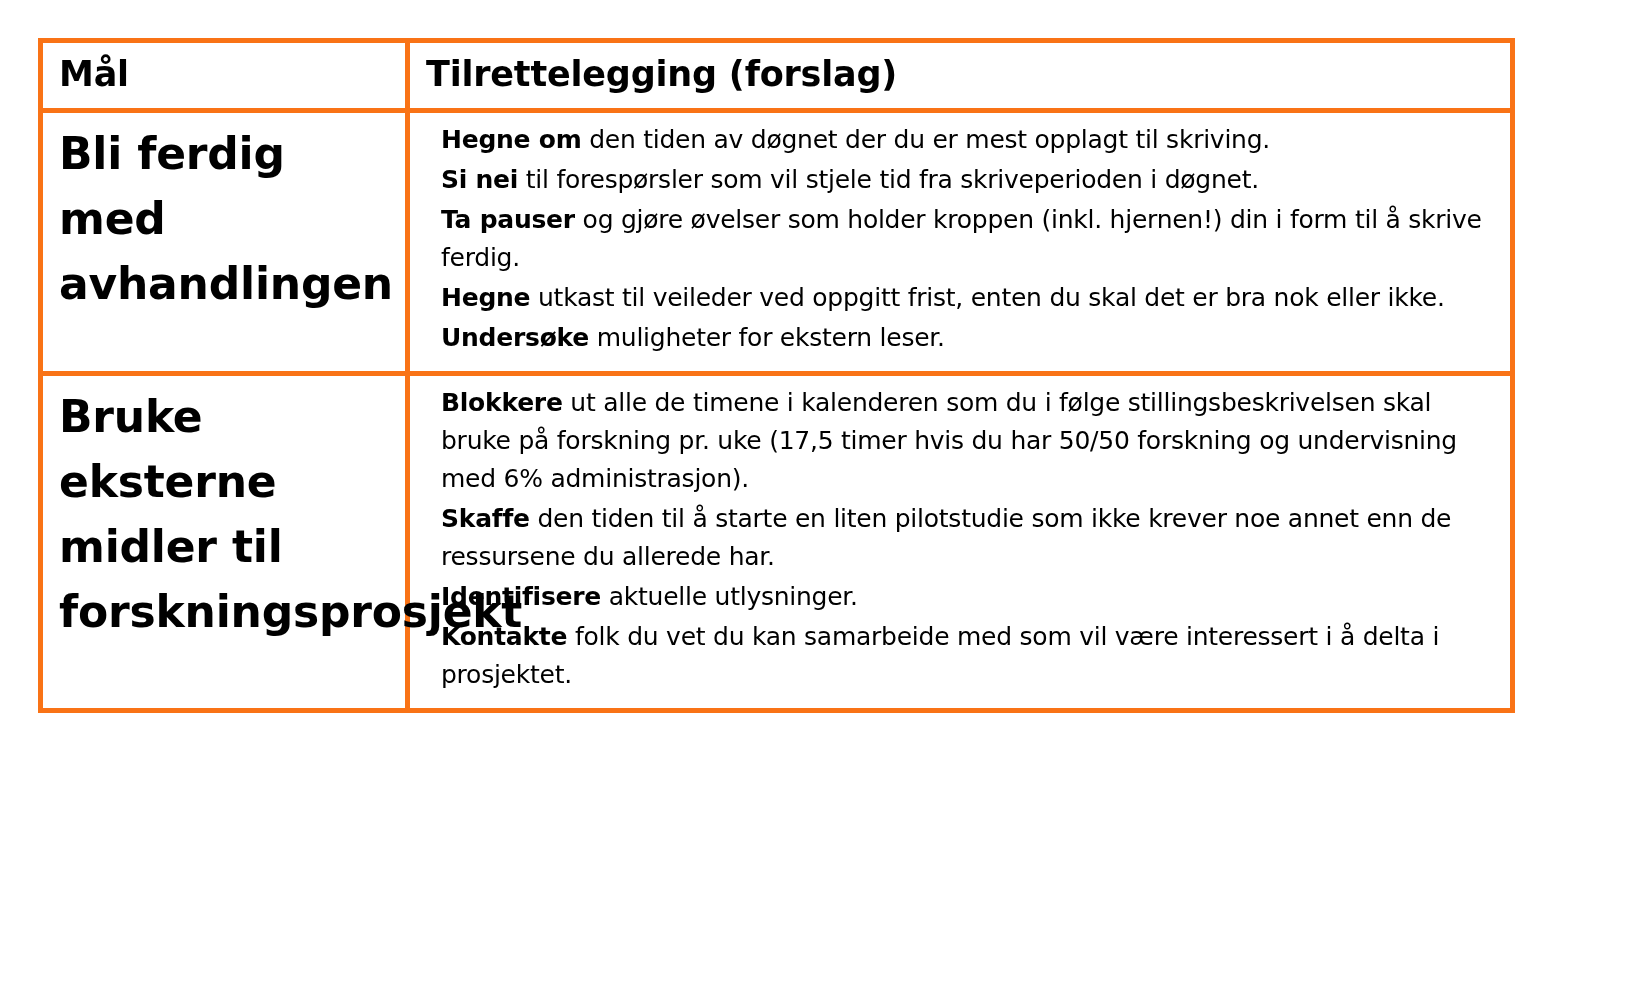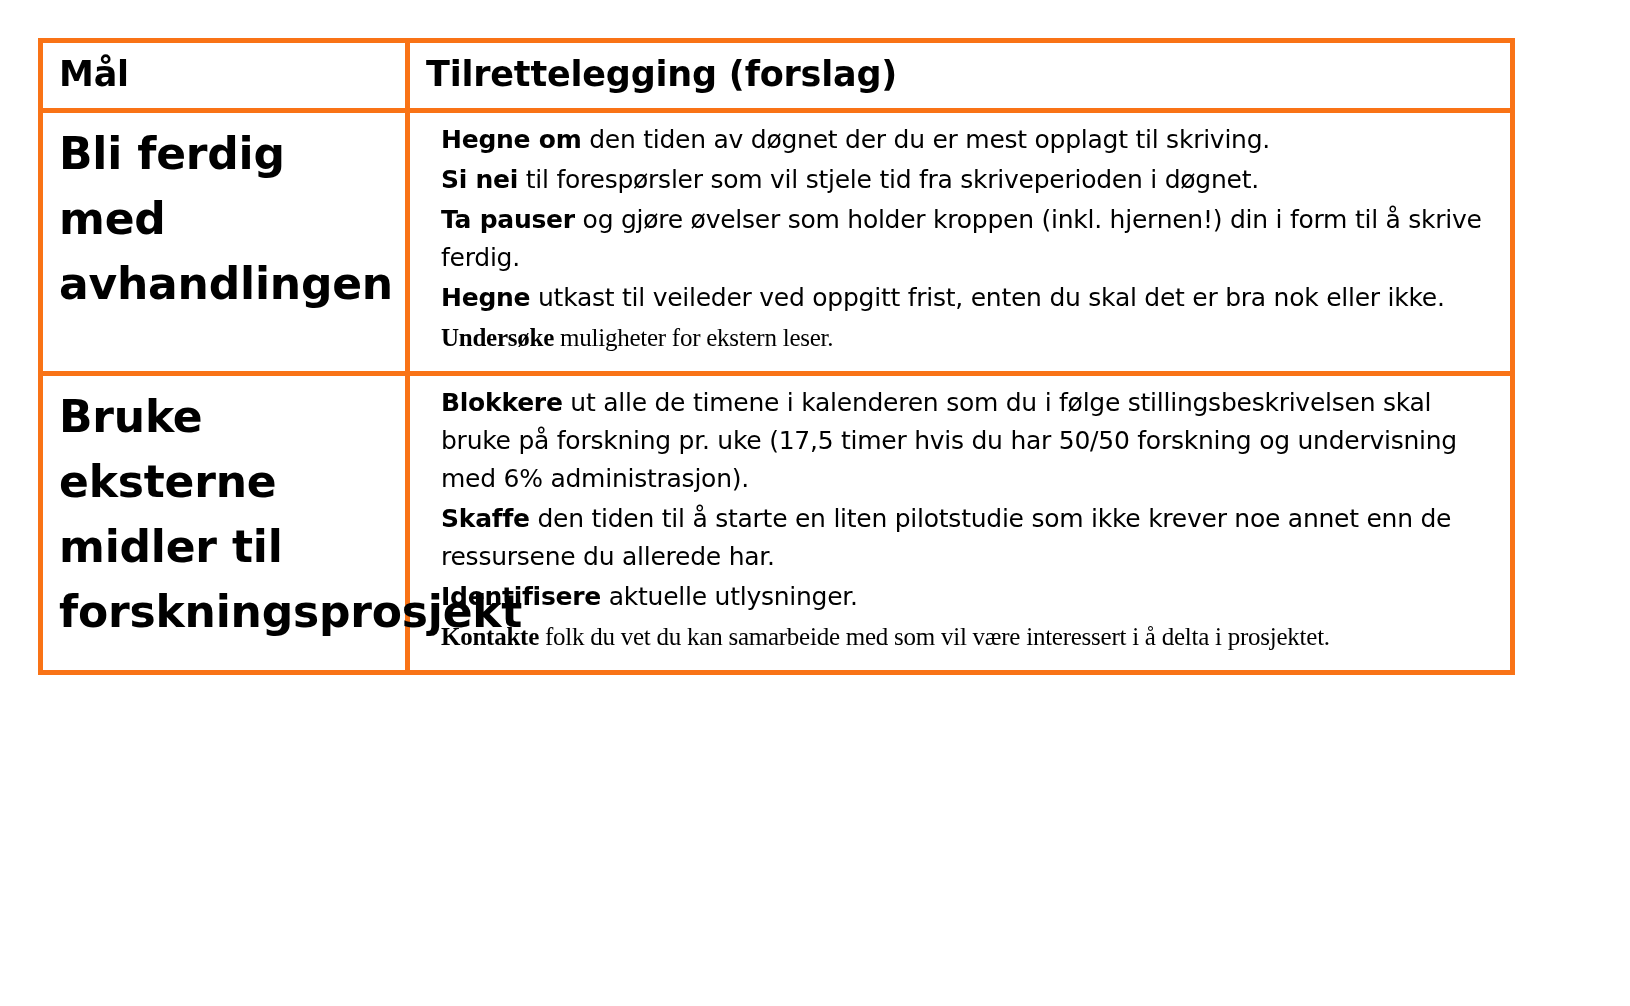--- a/index.html
+++ b/index.html
@@ -65,21 +65,20 @@
     font-size: 25px;
     line-height: 1.52;
     letter-spacing: -0.25px;
     margin: 0 0 2px 15px;
   }
   .measure-list li .lead {
     font-weight: bold;
   }
   .measure-list li:last-child {
     margin-bottom: 0;
-    font-family: Liberation Serif, serif;
   }
   .row-goals td {
     padding-top: 10px;
     padding-bottom: 16px;
   }
 </style>
 </head>
 <body>
 
 <div class="page">

